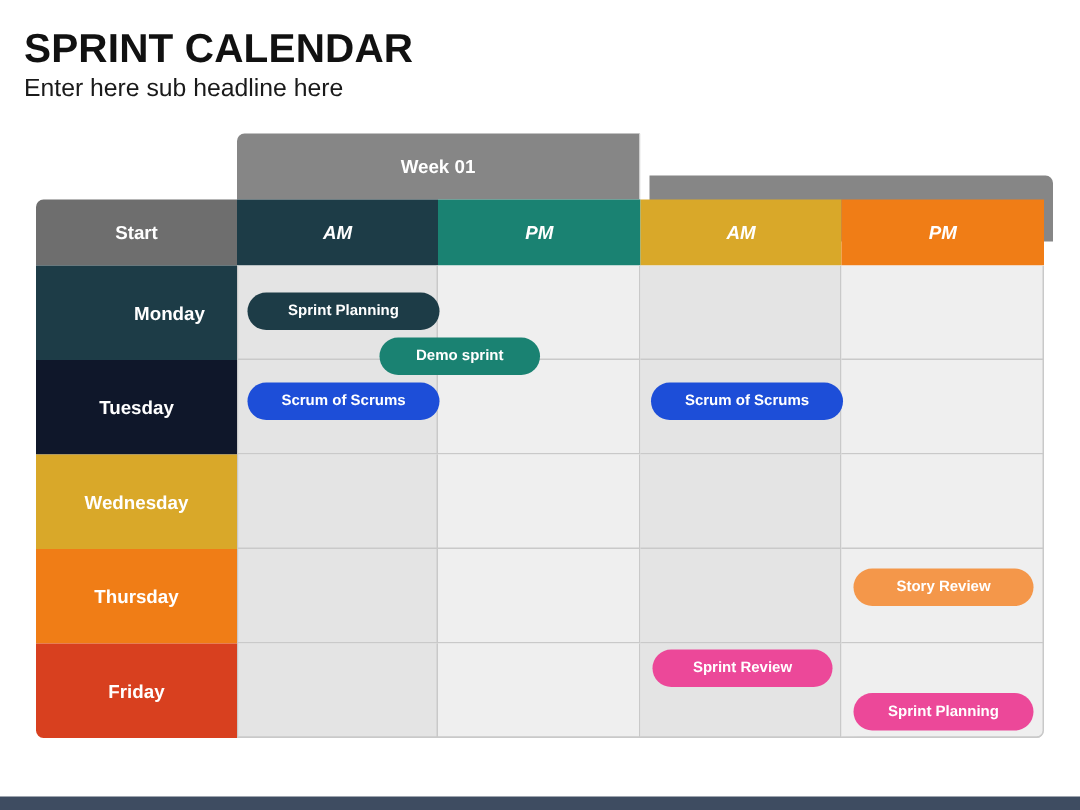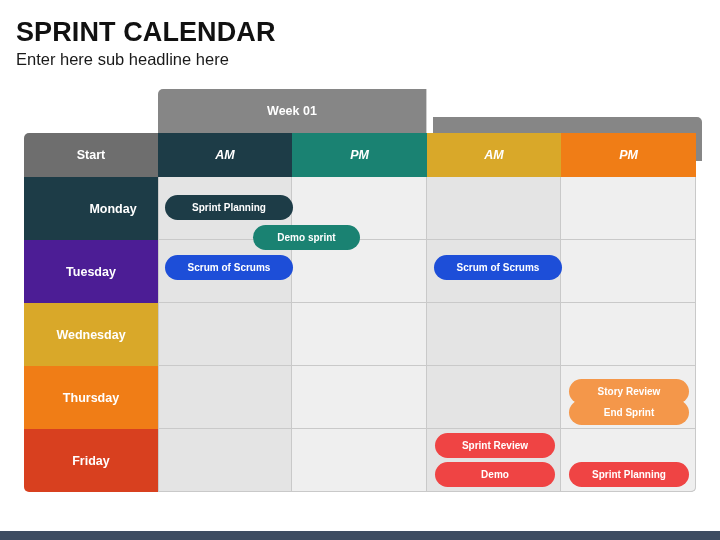--- a/index.html
+++ b/index.html
@@ -87,21 +87,21 @@
     height:25px; line-height:25px;
     border-radius:13px;
     color:#ffffff; font-size:10px; font-weight:bold;
     text-align:center; white-space:nowrap;
     z-index:5;
   }
   .pill.navy  { background:#1d3c47; }
   .pill.teal  { background:#1a8272; }
   .pill.gold  { background:#1d4ed8; }
   .pill.orange{ background:#f4974a; }
-  .pill.coral { background:#ef4444; }
+  .pill.coral { background:#ec4899; }
 
   
   #footerbar {
     position:absolute; left:0; top:531px;
     width:720px; height:9px; background:#3e4c61;
   }
 </style>
 </head>
 <body>
 
@@ -115,21 +115,21 @@
     <div class="weekbanner" id="wk1">Week 01</div>
     <div class="weekbanner" id="wk2">Week 02</div>
 
     <div class="subhead" id="sh-week">Start</div>
     <div class="subhead" id="sh-w1am">AM</div>
     <div class="subhead" id="sh-w1pm">PM</div>
     <div class="subhead" id="sh-w2am">AM</div>
     <div class="subhead" id="sh-w2pm">PM</div>
 
     <div class="daycell" style="top:88px;  background:#1d3c47;padding-left:44px;">Monday</div>
-    <div class="daycell" style="top:151px; background:#4c1d95;">Tuesday</div>
+    <div class="daycell" style="top:151px; background:#0f172a;">Tuesday</div>
     <div class="daycell" style="top:214px; background:#d9a829;">Wednesday</div>
     <div class="daycell" style="top:277px; background:#f07d16;">Thursday</div>
     <div class="daycell" style="top:340px; background:#d8401f; border-bottom-left-radius:5px;">Friday</div>
 
     <div class="cell col-am c1" style="top:88px;"></div>
     <div class="cell col-pm c2" style="top:88px;"></div>
     <div class="cell col-am c3" style="top:88px;"></div>
     <div class="cell col-pm c4" style="top:88px;"></div>
 
     <div class="cell col-am c1" style="top:151px;"></div>
@@ -157,25 +157,23 @@
     <div class="pill navy" style="left:141px; top:106px; width:128px;">Sprint Planning</div>
 
     <div class="pill teal" style="left:229px; top:136px; width:107px;">Demo sprint</div>
 
     <div class="pill gold" style="left:141px; top:166px; width:128px;">Scrum of Scrums</div>
 
     <div class="pill gold" style="left:410px; top:166px; width:128px;">Scrum of Scrums</div>
 
     <div class="pill orange" style="left:545px; top:282px; width:120px;margin-top:8px;">Story Review</div>
 
-    <div class="pill orange" style="left:545px; top:311px; width:120px;">End Sprint</div>
 
     <div class="pill coral" style="left:411px; top:344px; width:120px;">Sprint Review</div>
 
-    <div class="pill coral" style="left:411px; top:373px; width:120px;">Demo</div>
 
 
     <div class="pill coral" style="left:545px; top:373px; width:120px;">Sprint Planning</div>
 
   </div>
 
   <div id="footerbar"></div>
 
 </div>
 

